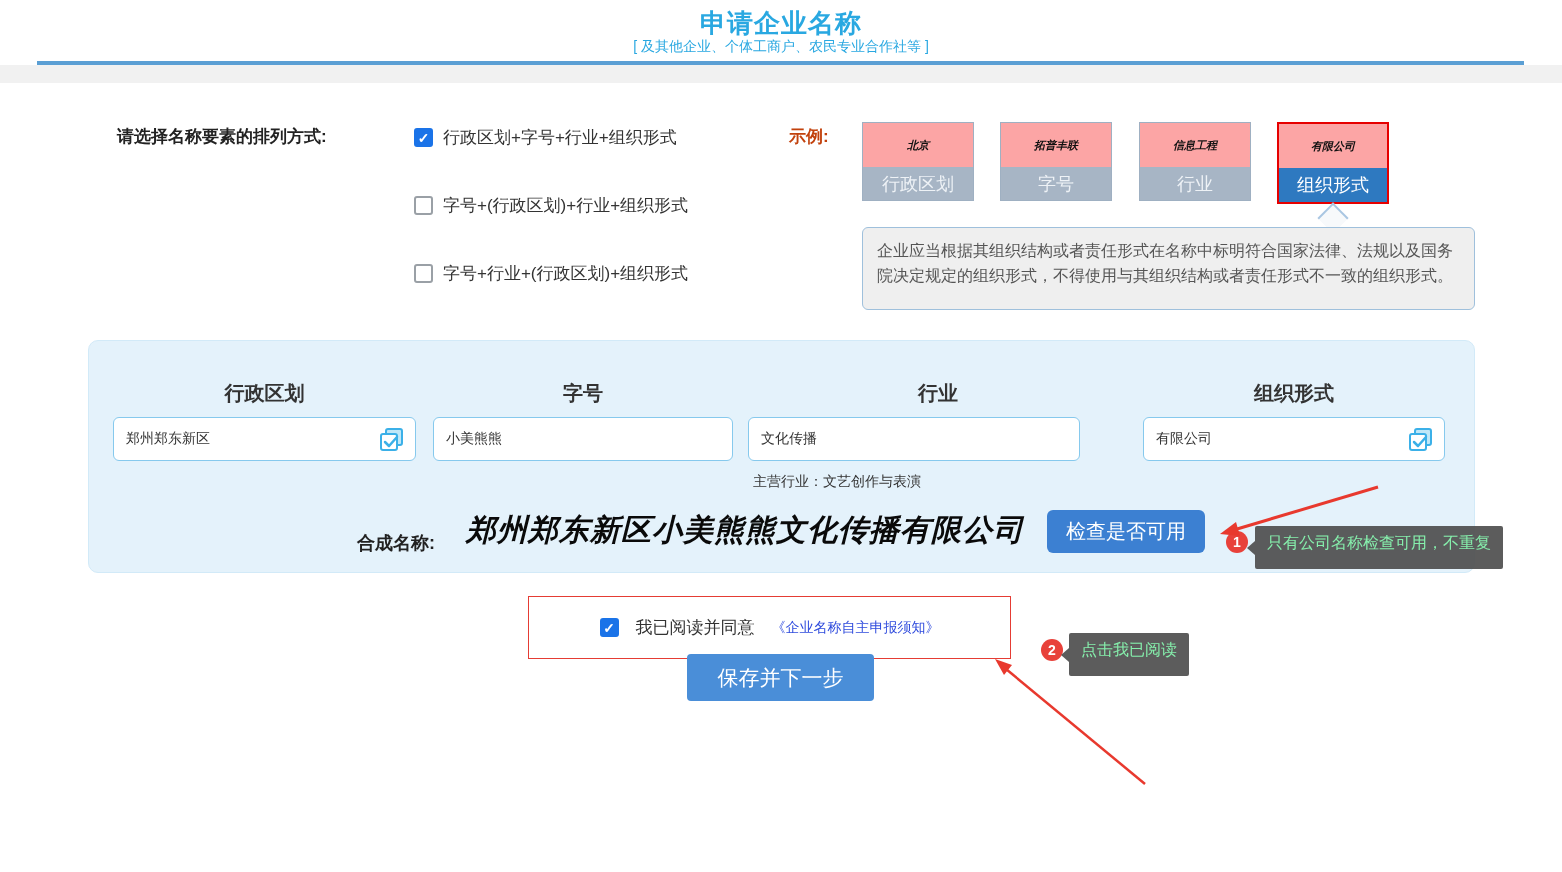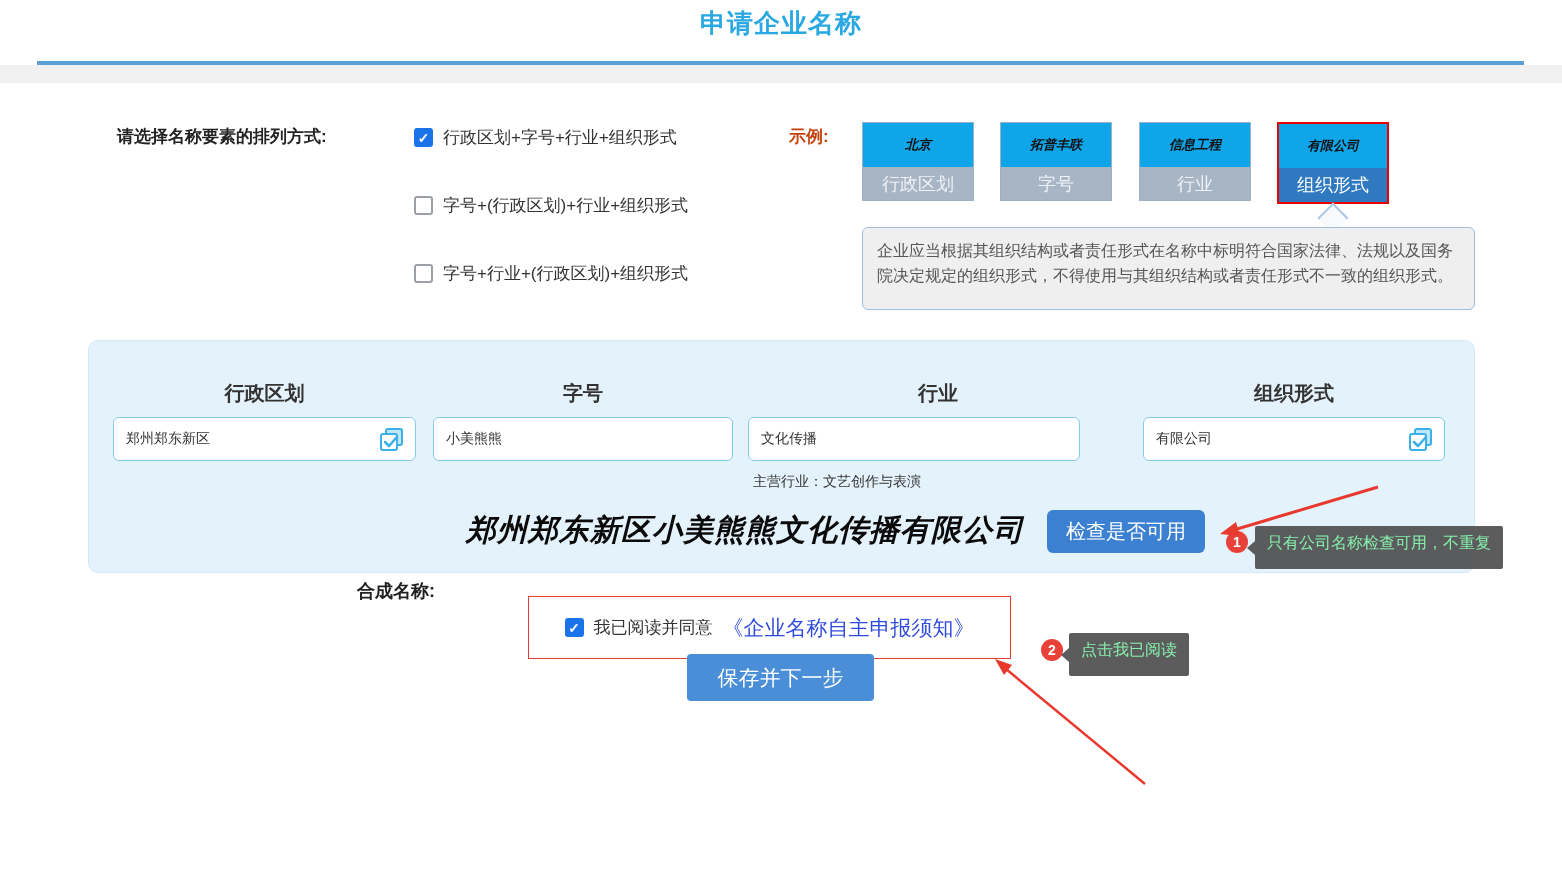--- a/index.html
+++ b/index.html
@@ -21,21 +21,21 @@
   .option-row .opt-text { font-size:17px; color:#333; }
   .cb { width:19px; height:19px; border:2px solid #9aa0a6; border-radius:3px; background:#fff;
     display:inline-flex; align-items:center; justify-content:center; flex:0 0 auto; cursor:pointer; }
   .cb.checked { background:#1a73e8; border-color:#1a73e8; }
   .cb.checked::after { content:"✓"; color:#fff; font-size:14px; font-weight:bold; line-height:1; }
 
   
   .ex-label { position:absolute; top:125px; left:789px; font-size:17px; font-weight:bold; color:#c2410c; }
   .ex-box { position:absolute; top:122px; width:112px; height:79px; border:1px solid #9fb0c2; background:#fff; cursor:pointer; }
   .ex-box .ex-value { height:44px; display:flex; align-items:center; justify-content:center;
-    font-family:"DejaVu Serif", serif; font-style:italic; font-weight:bold; font-size:13px; color:#111; background:#0ea5e9; }
+    font-family:"DejaVu Serif", serif; font-style:italic; font-weight:bold; font-size:11px; color:#111; background:#fca5a5; }
   .ex-box .ex-cat { height:33px; display:flex; align-items:center; justify-content:center;
     background:#a7b5c5; color:#eef2f6; font-size:18px; }
   .ex-box.highlight { border:2px solid #e60000; height:82px; }
   .ex-box.highlight .ex-cat { background:#2e79c0; color:#fff; height:34px; }
 
   .note-caret { position:absolute; top:207px; left:1322px; width:22px; height:22px;
     transform:rotate(45deg); background:#f7f9fb; border-left:2px solid #a9c6e2; border-top:2px solid #a9c6e2; }
   .note-box { position:absolute; top:227px; left:862px; width:613px; min-height:83px;
     background:#efefef; border:1px solid #9fc0dc; border-radius:6px; padding:11px 14px;
     font-size:16px; color:#555; line-height:1.55; }
@@ -44,52 +44,53 @@
   .panel { position:absolute; top:340px; left:88px; width:1387px; height:233px;
     background:#e4f2fb; border:1px solid #d2eaf8; border-radius:10px; }
   .col-header { position:absolute; top:380px; font-size:20px; font-weight:bold; color:#333; text-align:center; }
   .field { position:absolute; top:417px; height:44px; background:#fff; border:1px solid #86c9ed;
     border-radius:6px; display:flex; align-items:center; padding:0 10px 0 12px; }
   .field input { flex:1; border:none; outline:none; font-size:14px; color:#333;
     font-family:"Liberation Sans", sans-serif; background:transparent; min-width:0; }
   .picker-icon { width:27px; height:27px; flex:0 0 auto; cursor:pointer; }
   .industry-hint { position:absolute; top:473px; left:753px; font-size:14px; color:#333; }
 
-  .composed-label { position:absolute; top:531px; left:357px; font-size:18px; font-weight:bold; color:#222;margin-top:48px; }
+  .composed-label { position:absolute; top:531px; left:357px; font-size:18px; font-weight:bold; color:#222; }
   .composed-name { position:absolute; top:510px; left:455px; width:580px; text-align:center;
     font-family:"DejaVu Serif", serif; font-style:italic; font-weight:bold; font-size:30px;
     color:#0a0a0a; letter-spacing:1px; white-space:nowrap; }
   .check-btn { position:absolute; top:510px; left:1047px; width:158px; height:43px;
     background:#3c80d2; color:#fff; font-size:20px; border:none; border-radius:6px; cursor:pointer;
     font-family:"Liberation Sans", sans-serif; }
 
   
   .agree-outline { position:absolute; top:596px; left:528px; width:483px; height:63px;
-    border:1px solid #e53c34; display:flex; align-items:center; justify-content:center; gap:10px; }
+    border:1px solid #e53c34; display:flex; align-items:center; justify-content:center; gap:17px; }
   .agree-text { font-size:17px; color:#333; }
-  .agree-link { font-size:21px; color:#2f4bdd; text-decoration:none; cursor:pointer; }
+  .agree-link { font-size:14px; color:#2f4bdd; text-decoration:none; cursor:pointer; }
   .save-btn { position:absolute; top:654px; left:687px; width:187px; height:47px;
     background:#4a8ed8; color:#fff; font-size:21px; border:none; border-radius:4px; cursor:pointer;
     font-family:"Liberation Sans", sans-serif; }
 
   
   .anno-badge { position:absolute; width:22px; height:22px; border-radius:50%; background:#e8413a;
     color:#fff; font-size:14px; font-weight:bold; display:flex; align-items:center; justify-content:center; }
   .anno-tip { position:absolute; height:43px; line-height:34px; padding:0 12px; background:rgba(78,78,78,0.92);
     color:#86efac; font-size:16px; border-radius:2px; white-space:nowrap; }
   .anno-tip::before { content:""; position:absolute; left:-8px; top:50%; margin-top:-7px;
     border-top:7px solid transparent; border-bottom:7px solid transparent; border-right:8px solid rgba(78,78,78,0.92); }
   .arrows { position:absolute; top:0; left:0; pointer-events:none; }
 </style>
 </head>
 <body>
 
 <div id="app">
 
   <div class="page-title">申请企业名称</div>
+  <div class="page-subtitle">[ 及其他企业、个体工商户、农民专业合作社等 ]</div>
   <div class="header-rule"></div>
   <div class="gray-band"></div>
 
   <div class="arr-label">请选择名称要素的排列方式:</div>
 
   <div class="option-row" style="top:194px;">
     <span class="cb"></span>
     <span class="opt-text">字号+(行政区划)+行业+组织形式</span>
   </div>
   <div class="option-row" style="top:126px;">

